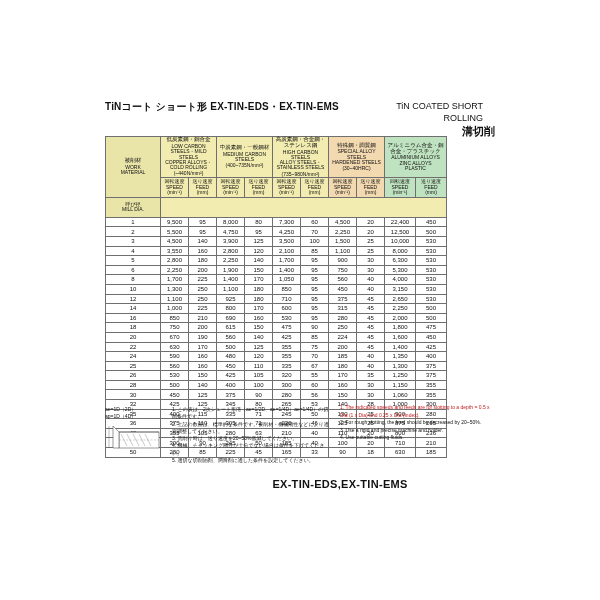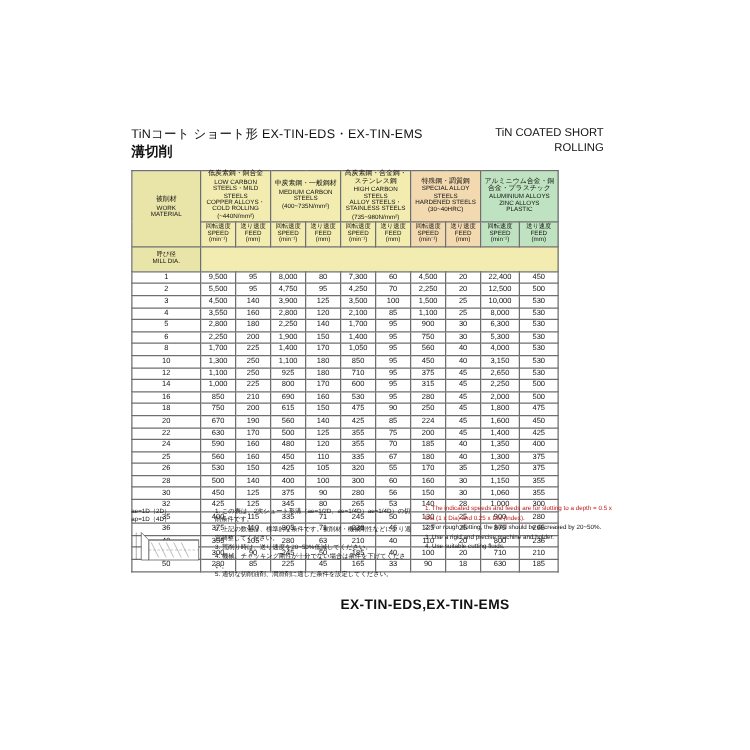--- a/index.html
+++ b/index.html
@@ -5,22 +5,22 @@
   html,body{margin:0;padding:0;}
   body{
     width:600px;height:600px;background:#ffffff;
     font-family:"Liberation Sans", sans-serif;
     color:#111;
     -webkit-font-smoothing:none;
   }
   .page{position:relative;width:600px;height:600px;}
 
   .title-block{position:absolute;left:105px;top:100px;width:390px;}
-  .title-ja{font-size:10px;font-weight:normal;letter-spacing:.2px;color:#111;}
-  .title-ja2{font-size:11px;font-weight:bold;margin-top:0;}
+  .title-ja{font-size:10px;font-weight:bold;letter-spacing:.2px;color:#111;}
+  .title-ja2{font-size:11px;font-weight:bold;margin-top:10px;text-align:right;}
   .title-en{position:absolute;right:12px;top:0;text-align:right;font-size:9px;color:#111;line-height:1.35;}
 
   table.main{
     position:absolute;left:105px;top:136px;
     border-collapse:collapse;
     font-size:6px;
     background:#fff;
   }
   table.main td, table.main th{
     border:0.5px solid #6f6f6f;

